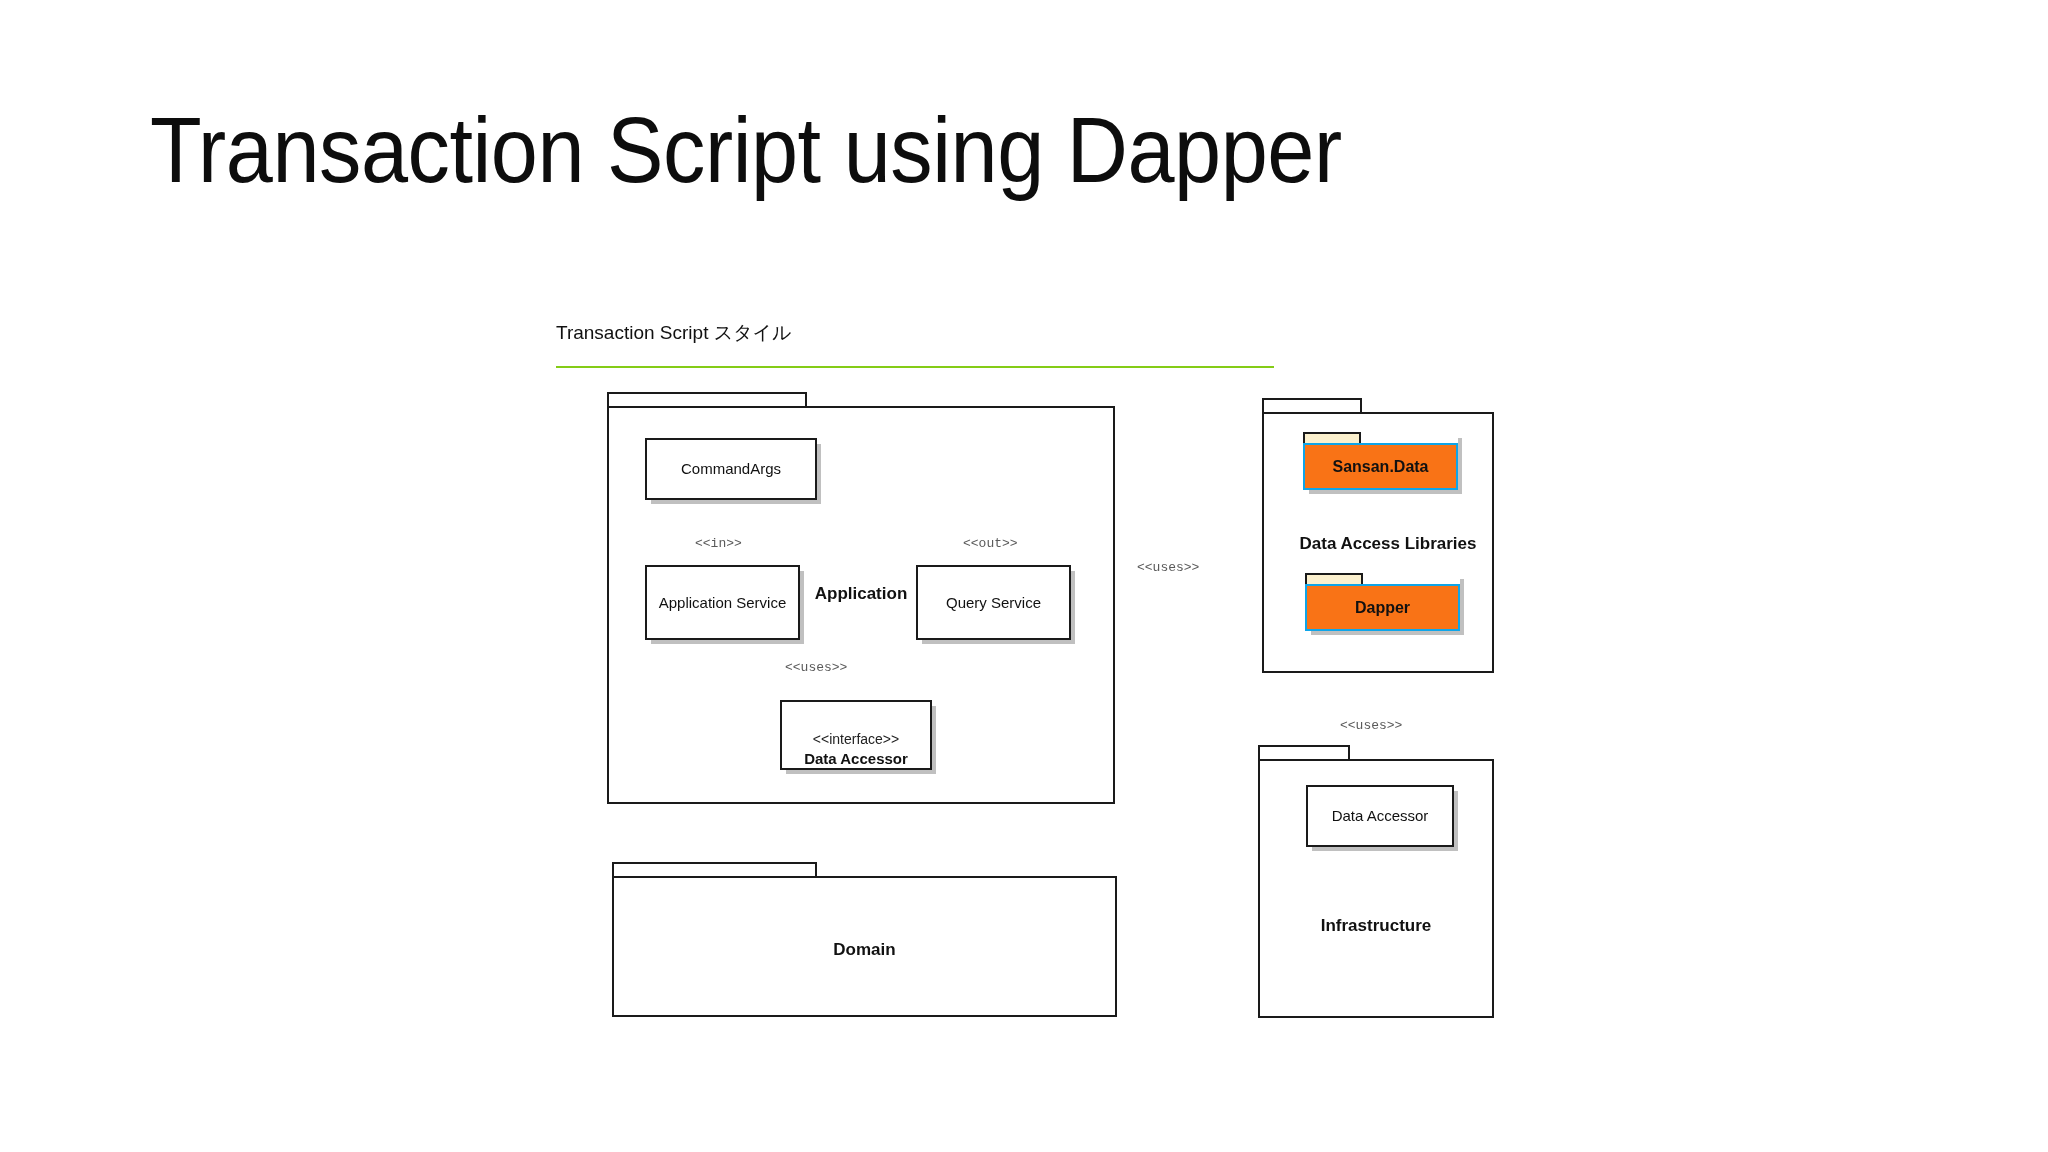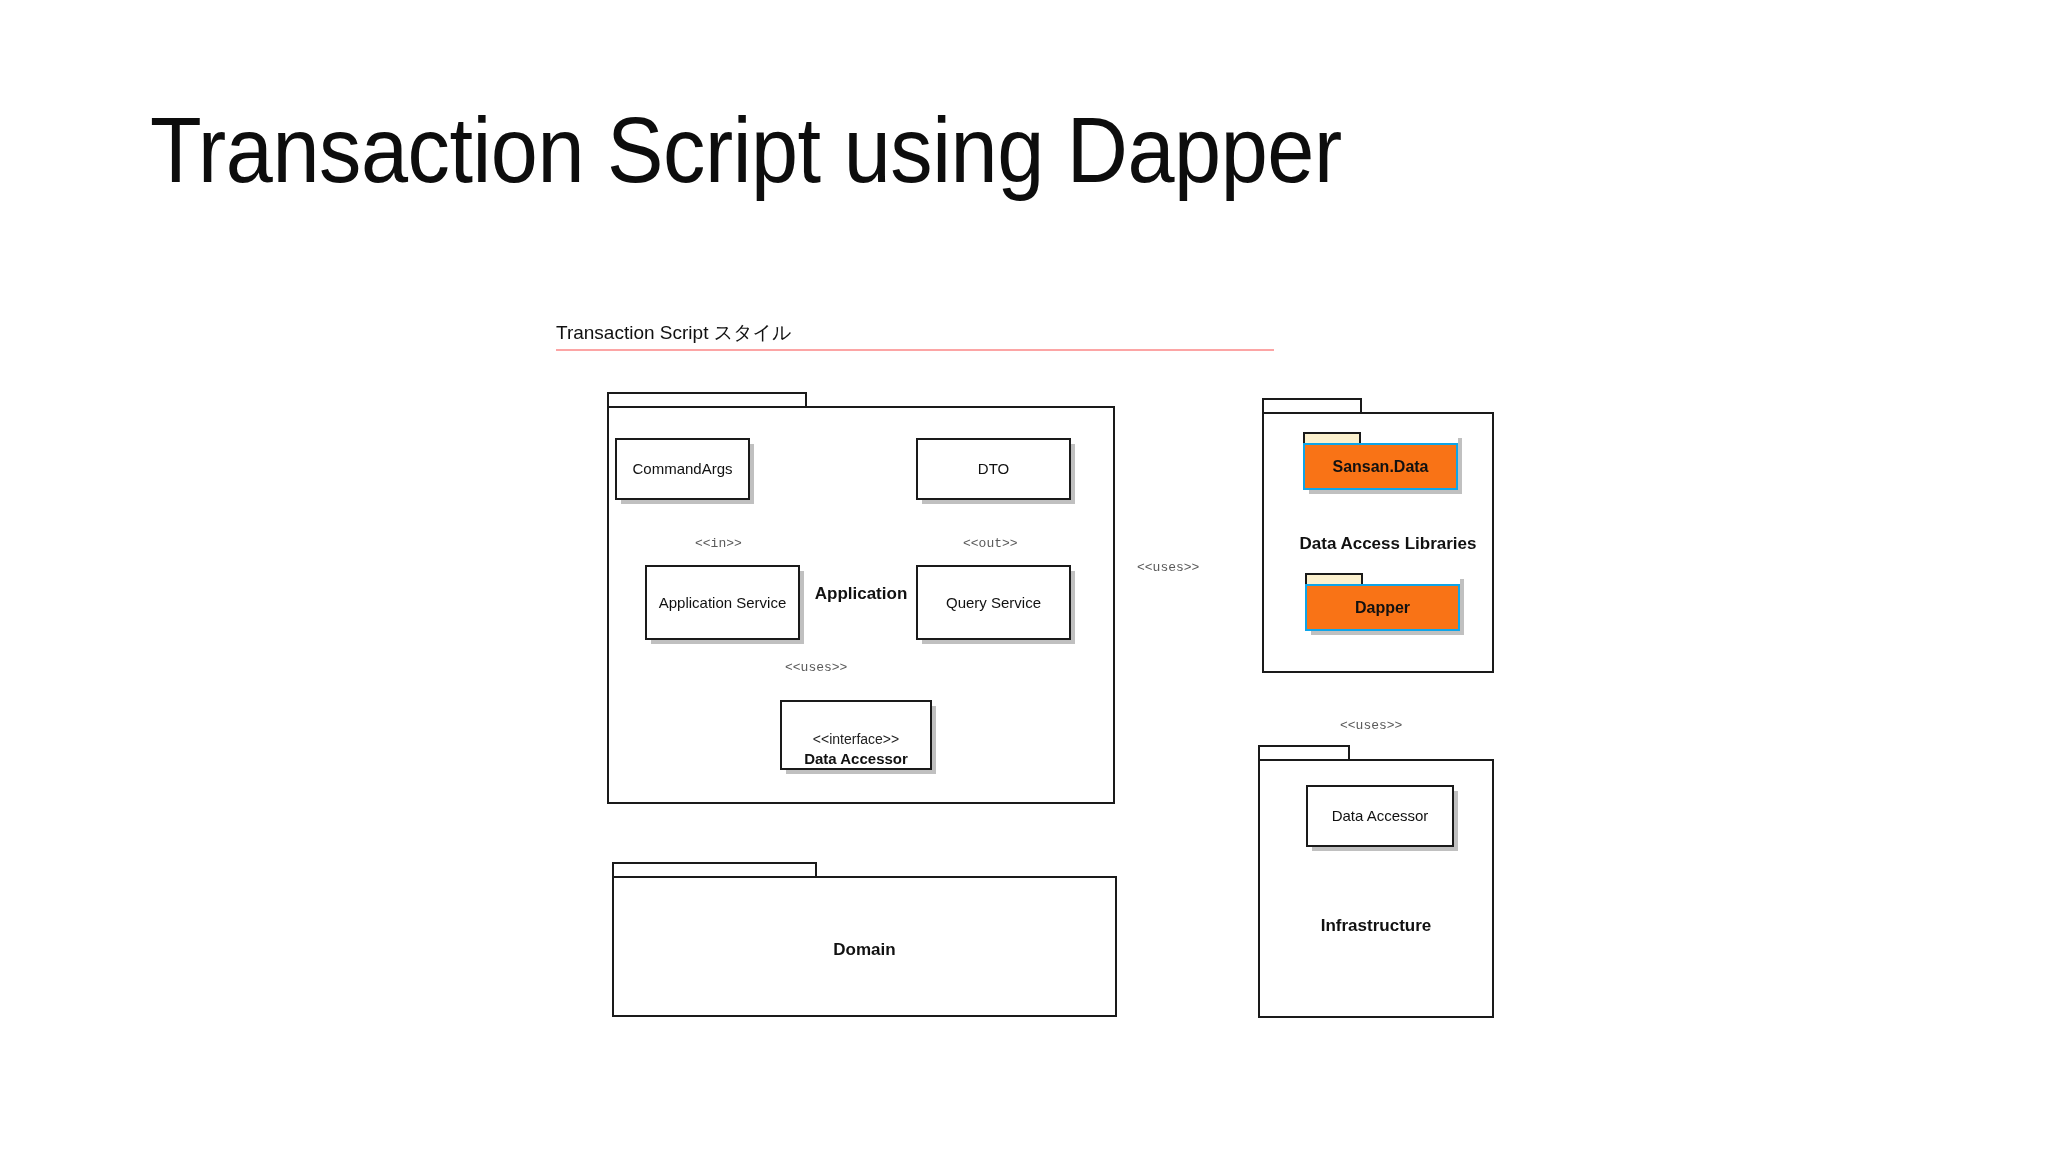--- a/index.html
+++ b/index.html
@@ -49,22 +49,22 @@
     height: 1152px;
     pointer-events: none;
   }
 
   
   #diagram-caption {
     position: absolute;
     left: 556px;
     top: 320px;
     width: 718px;
-    border-bottom: 2px solid #fca5a5;
-    padding-bottom: 3px;
+    border-bottom: 2px solid #84cc16;
+    padding-bottom: 20px;
   }
   #diagram-caption .cap-text {
     font-family: "Liberation Sans", sans-serif;
     font-size: 19px;
     font-weight: 400;
     color: #111111;
     white-space: nowrap;
   }
 
   
@@ -248,27 +248,24 @@
       <path d="M1258,880 C1210,880 1190,940 1130,945" fill="none" stroke="#2c4c7c" stroke-width="2.4" stroke-dasharray="11,8" marker-end="url(#arrSolid)"></path>
     </g>
   </uses></uses></uses></out></in></svg>
 
   <div class="pkg" id="pkg-application" style="left:607px; top:392px; width:508px; height:412px;">
     <div class="pkg-tab" style="width:200px;"></div>
     <div class="pkg-body"></div>
     <div class="pkg-label" style="left:0; top:192px; width:508px;">Application</div>
   </div>
 
-  <div class="cls" style="left:615px; top:438px; width:135px; height:62px;">
+  <div class="cls" style="left:645px; top:438px; width:172px; height:62px;">
     <div class="cls-name">CommandArgs</div>
   </div>
 
-  <div class="cls" style="left:916px; top:438px; width:155px; height:62px;">
-    <div class="cls-name">DTO</div>
-  </div>
 
   <div class="cls" style="left:916px; top:565px; width:155px; height:75px;">
     <div class="cls-name">Query Service</div>
   </div>
 
   <div class="cls" style="left:645px; top:565px; width:155px; height:75px;">
     <div class="cls-name">Application Service</div>
   </div>
 
   <div class="cls bold" style="left:780px; top:700px; width:152px; height:70px;justify-content:flex-end;">

